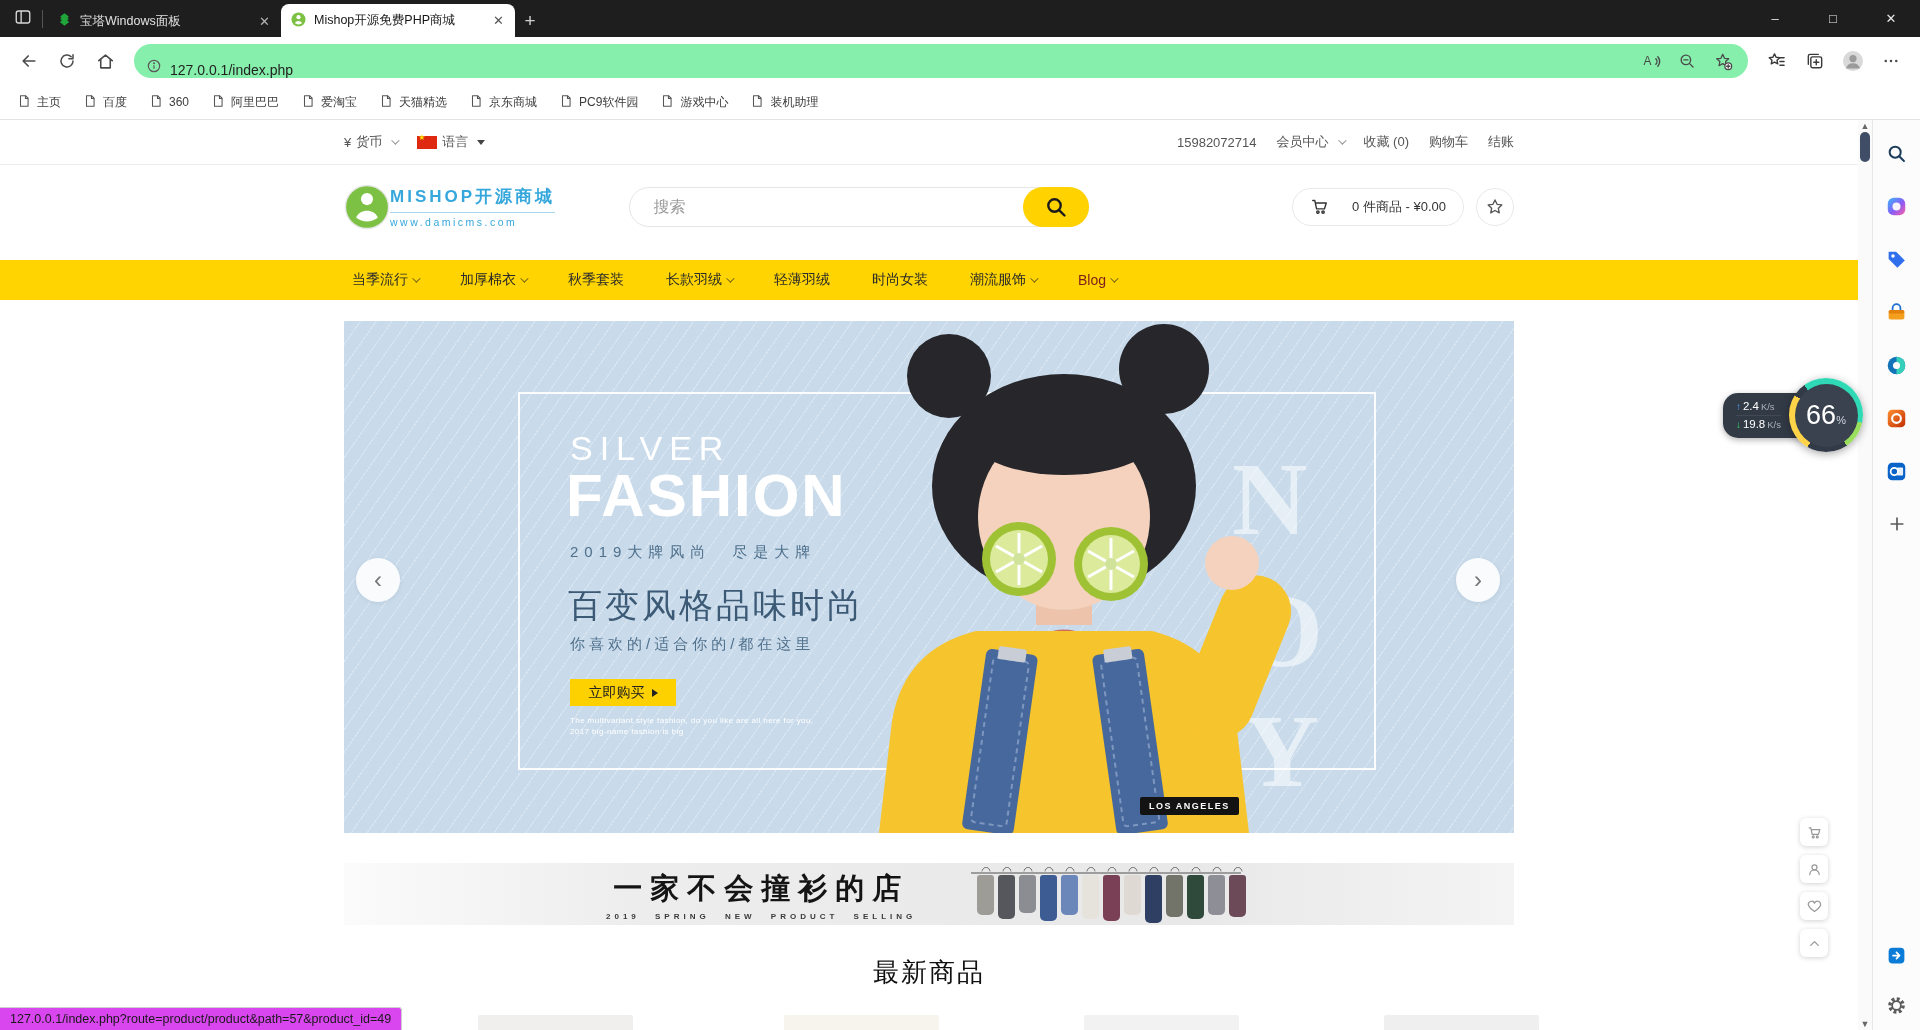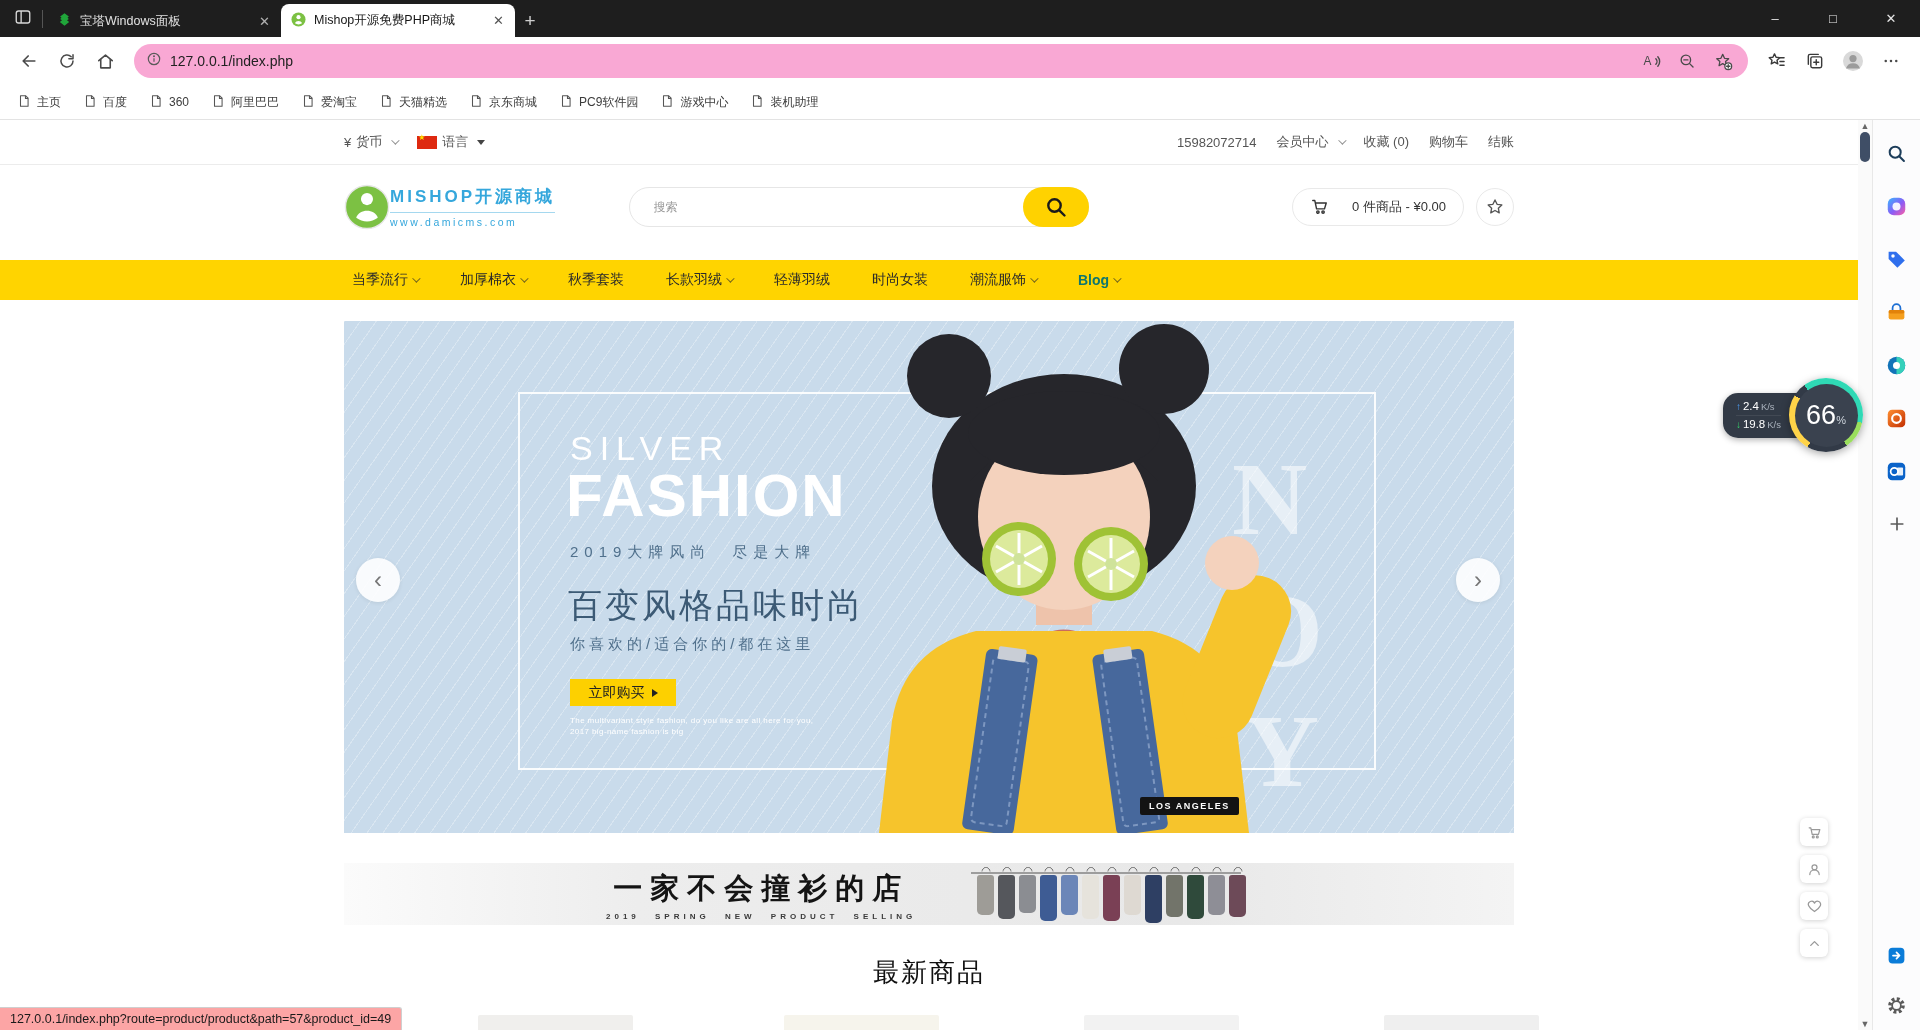--- a/index.html
+++ b/index.html
@@ -16,21 +16,21 @@
   .tab.active{background:#fff;color:#161616;border-radius:8px 8px 0 0;height:33px}
   .tab .title{flex:1;overflow:hidden;text-overflow:ellipsis}
   .tab .close{font-size:13px;opacity:.75;padding:0 3px}
   .newtab{width:30px;height:32px;display:flex;align-items:center;justify-content:center;font-size:19px;color:#cfcfcf}
   .wincontrols{margin-left:auto;display:flex;height:37px}
   .winbtn{width:58px;display:flex;align-items:center;justify-content:center;font-size:13px;color:#e6e6e6}
 
   
   .toolbar{height:48px;background:#fff;display:flex;align-items:center;padding:0 12px;gap:4px;flex:0 0 auto}
   .tbtn{width:34px;height:34px;display:flex;align-items:center;justify-content:center;color:#4a4a4a;border-radius:6px}
-  .addr{flex:1;height:34px;background:#f9a8d4;border-radius:17px;display:flex;align-items:center;
+  .addr{flex:1;height:34px;background:#86efac;border-radius:17px;display:flex;align-items:flex-end;
     padding:0 8px 0 12px;margin:0 8px;color:#222}
   .addr .url{font-size:14px;margin-left:8px;flex:1}
   .addr-right{display:flex;align-items:center;gap:2px}
 
   
   .bookmarks{height:35px;background:#fff;border-bottom:1px solid #e3e3e3;display:flex;align-items:center;
     padding:0 8px;gap:4px;flex:0 0 auto}
   .bm{display:flex;align-items:center;gap:6px;padding:4px 9px;font-size:12px;color:#3c3c3c;border-radius:4px}
 
   
@@ -56,35 +56,35 @@
   .flag{width:20px;height:13px;background:#de2910;position:relative;display:inline-block}
   .flag::before{content:"★";position:absolute;left:1px;top:-3px;font-size:8px;color:#ffde00}
 
   .header{height:83px}
   .header .content{height:100%;display:flex;align-items:center;justify-content:space-between}
   .logo{display:flex;align-items:center;}
   .logo-title{color:#35a7dc;font-size:17px;letter-spacing:3px;border-bottom:1px solid #a5d8ef;padding-bottom:4px;font-weight:bold}
   .logo-sub{color:#35a7dc;font-size:10.5px;letter-spacing:2.5px;margin-top:3px}
   .search{width:460px;height:40px;position:relative;margin-right:130px}
   .search input{width:100%;height:100%;border:1px solid #e6e6e6;border-radius:20px;padding:0 76px 0 24px;
-    font-size:12px;color:#333;outline:none;font-family:inherit}
+    font-size:16px;color:#333;outline:none;font-family:inherit}
   .search input::placeholder{color:#9a9a9a}
   .search-btn{position:absolute;right:0;top:0;width:66px;height:40px;background:#ffd200;border-radius:20px;
     display:flex;align-items:center;justify-content:center}
   .cart-group{display:flex;align-items:center;gap:12px}
   .cart-pill{height:38px;border:1px solid #e9e9e9;border-radius:19px;display:flex;align-items:center;gap:23px;
     padding:0 17px;font-size:13px;color:#333}
   .fav-circle{width:38px;height:38px;border:1px solid #e9e9e9;border-radius:50%;display:flex;align-items:center;
     justify-content:center;color:#555}
 
   .nav{height:40px;background:#ffd400;margin-top:12px}
   .nav .content{display:flex;align-items:center;height:100%;padding-left:8px}
   .nav-item{display:flex;align-items:center;font-size:14px;color:#2a2a2a;margin-right:42px;white-space:nowrap}
   .nav-item .chev{border-color:#2a2a2a}
-  .nav-item.bold{font-weight:bold;color:#0f766e}
+  .nav-item.bold{font-weight:normal;color:#7f1d1d}
 
   
   .banner{width:1170px;height:512px;margin:21px auto 0;position:relative;overflow:hidden;
     background-color:#c9dbeb;
     background-image:repeating-linear-gradient(125deg,rgba(255,255,255,.30) 0 1px,transparent 1px 13px)}
   .frame{position:absolute;left:174px;top:71px;width:858px;height:378px;border:2px solid rgba(255,255,255,.9)}
   .bletter{position:absolute;color:rgba(255,255,255,.55);font-family:"Liberation Serif","DejaVu Serif",serif;font-weight:bold;line-height:1}
   .bletter:nth-of-type(1){left:616px;top:60px;font-size:170px}
   .bletter:nth-of-type(2){left:888px;top:126px;font-size:104px}
   .bletter:nth-of-type(3){left:898px;top:258px;font-size:104px}
@@ -118,21 +118,21 @@
     border-radius:50%;border-bottom-color:transparent;border-right-color:transparent;transform:translateX(-50%) rotate(45deg)}
 
   .latest{margin-top:30px;text-align:center;font-size:26px;color:#111;font-weight:500;letter-spacing:2px}
   .products{position:relative;height:40px;margin-top:25px}
   .p-card{position:absolute;top:0;height:40px;width:155px;border-radius:2px}
 
   
   .float-btns{position:absolute;right:30px;top:698px;display:flex;flex-direction:column;gap:9px;z-index:20}
   .fbtn{width:28px;height:28px;background:#fff;border-radius:6px;box-shadow:0 1px 5px rgba(0,0,0,.18);
     display:flex;align-items:center;justify-content:center;color:#999}
-  .status{position:absolute;left:0;bottom:0;background:#fca5a5;border:1px solid #cfcfcf;border-left:none;border-bottom:none;
+  .status{position:absolute;left:0;bottom:0;background:#d946ef;border:1px solid #cfcfcf;border-left:none;border-bottom:none;
     border-radius:0 3px 0 0;padding:4px 10px;font-size:12.5px;color:#1a1a1a;z-index:30;white-space:nowrap}
   .speed{position:absolute;top:378px;right:57px;display:flex;align-items:center;z-index:40}
   .speed-pill{background:rgba(42,50,62,.96);border-radius:15px;padding:5px 56px 5px 13px;margin-right:-48px;
     color:#fff;box-shadow:0 2px 6px rgba(0,0,0,.3)}
   .speed-row{font-size:11.5px;display:flex;align-items:baseline;gap:2px;line-height:16px;border-bottom:1px solid rgba(255,255,255,.08)}
   .speed-row:last-child{border-bottom:none}
   .sp-up{color:#4da3ff;font-size:10px}.sp-down{color:#35d46a;font-size:10px}
   .sp-unit{color:#aab2bd;font-size:9.5px}
   .speed-circle{width:74px;height:74px;border-radius:50%;box-shadow:0 2px 8px rgba(0,0,0,.35);
     background:conic-gradient(from 210deg,#ffd348 0deg 92deg,#323a47 92deg 114deg,#2fd9b5 114deg 252deg,#9ade5d 252deg 296deg,#323a47 296deg 360deg);

